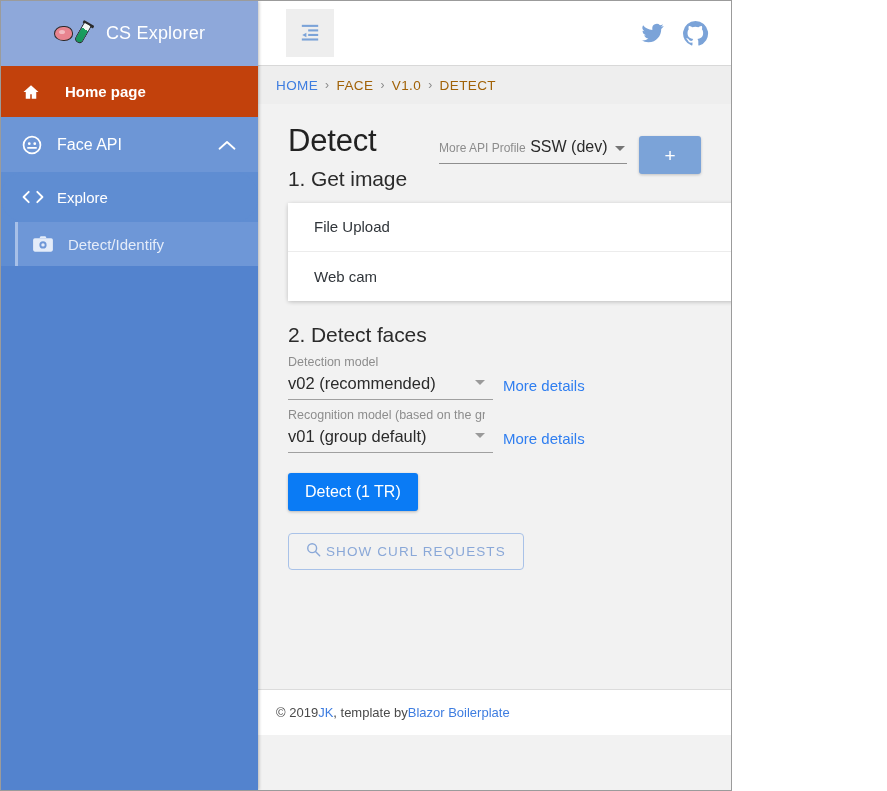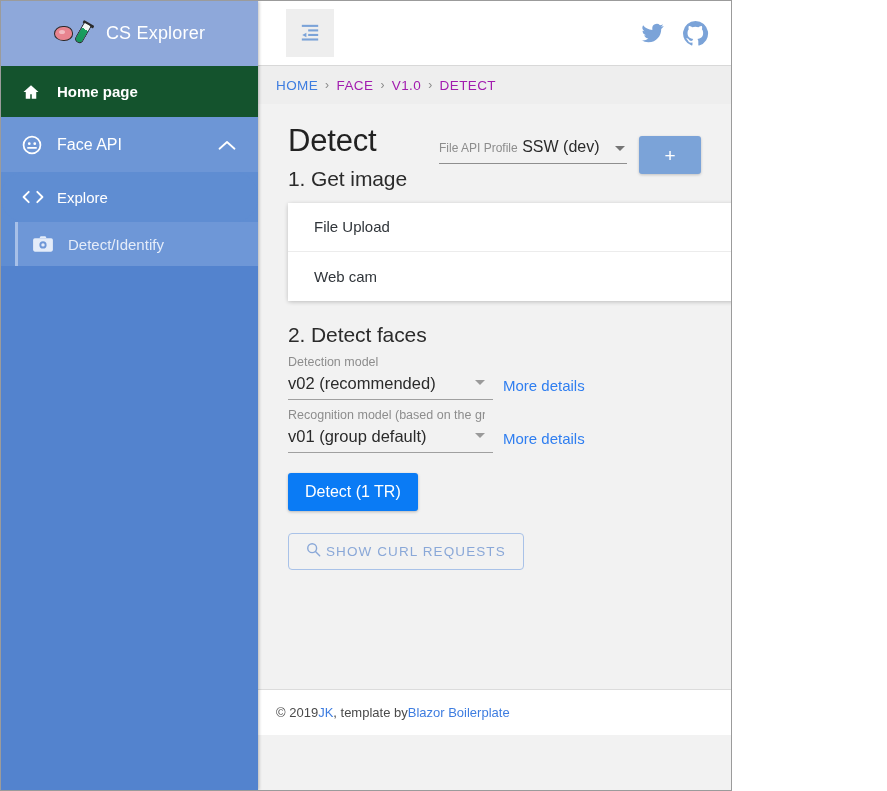--- a/index.html
+++ b/index.html
@@ -109,22 +109,23 @@
     flex: 0 0 26px;
     display: flex;
     align-items: center;
     justify-content: flex-start;
   }
   .nav-item .nav-label {
     margin-left: 10px;
     font-size: 15px;
   }
   #nav-home {
-    background: #14532d;
+    background: #c2410c;
     font-weight: bold;
+    gap: 8px;
   }
   #nav-home .nav-label { font-weight: bold; }
   #nav-faceapi {
     background: #6d96d6;
     height: 55px;
   }
   #nav-faceapi .nav-label { font-size: 16px; }
   .nav-chevron {
     margin-left: auto;
     margin-right: 22px;
@@ -197,21 +198,21 @@
     flex: 0 0 38px;
     display: flex;
     align-items: center;
     padding-left: 18px;
     font-size: 13.5px;
     letter-spacing: .4px;
     color: #3a3a3a;
     background: #eeeeee;
   }
   .crumb-link { color: #3e7de0; cursor: pointer; }
-  .crumb-text { color: #a21caf; text-align: right; }
+  .crumb-text { color: #a16207; text-align: right; }
   .crumb-sep {
     color: #8a8a8a;
     margin: 0 7px;
     font-size: 12px;
   }
 
   #content {
     flex: 1 1 auto;
     background: #f2f2f2;
     padding: 18px 30px 0 30px;
@@ -526,21 +527,21 @@
     <div id="content">
 
       <div class="page-head">
         <div>
           <h1 id="page-title">Detect</h1>
           <h2 class="section-title">1. Get image</h2>
         </div>
 
         <div class="profile-area">
           <div class="mat-select">
-            <span class="ms-label">File API Profile</span>
+            <span class="ms-label">More API Profile</span>
             <span class="ms-value">SSW (dev)</span>
             <span class="ms-arrow"></span>
           </div>
           <button id="add-profile-button">+</button>
         </div>
       </div>
 
       <div id="panels">
         <div class="panel">
           <span class="panel-title">File Upload</span>

